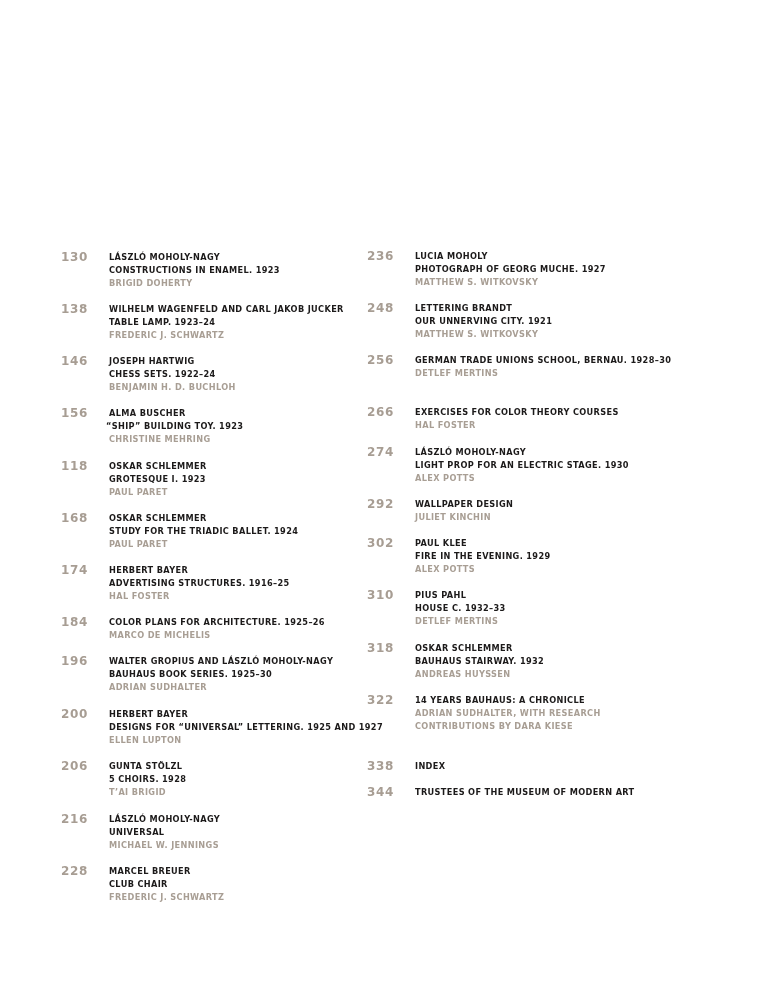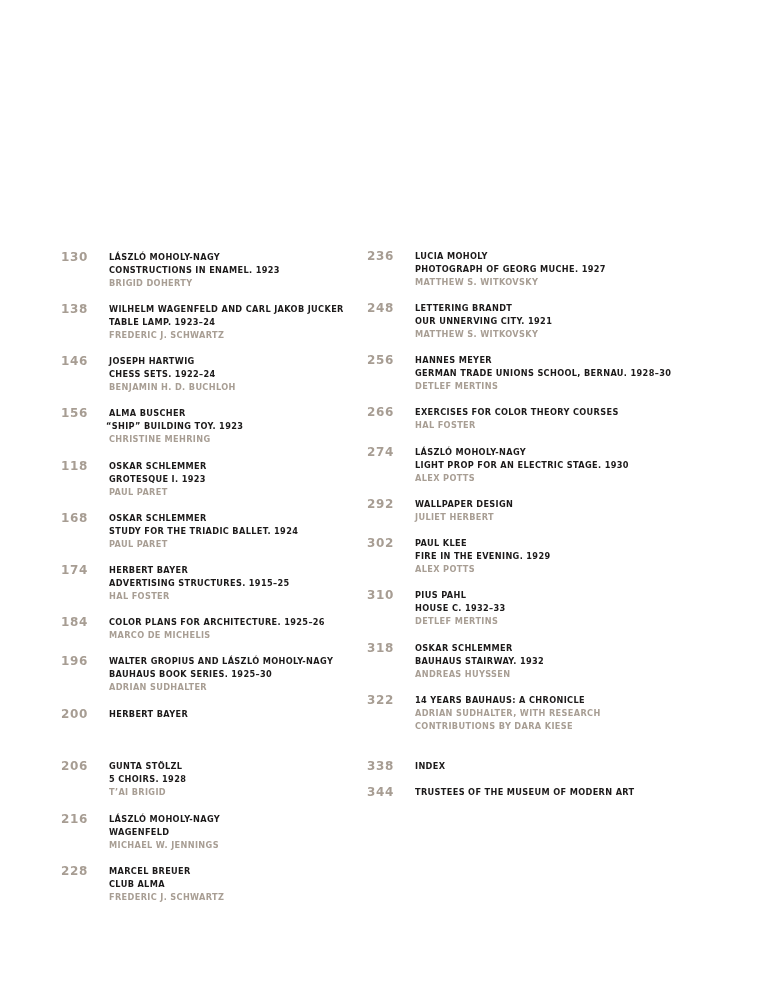--- a/index.html
+++ b/index.html
@@ -70,21 +70,21 @@
       <div class="lines">
         <span class="line">OSKAR SCHLEMMER</span>
         <span class="line">STUDY FOR THE TRIADIC BALLET. 1924</span>
         <span class="line author">PAUL PARET</span>
       </div>
     </div>
     <div class="entry" style="left: 61px; top: 564px;">
       <span class="num">174</span>
       <div class="lines">
         <span class="line">HERBERT BAYER</span>
-        <span class="line">ADVERTISING STRUCTURES. 1915–25</span>
+        <span class="line">ADVERTISING STRUCTURES. 1916–25</span>
         <span class="line author">HAL FOSTER</span>
       </div>
     </div>
     <div class="entry" style="left: 61px; top: 616px;">
       <span class="num">184</span>
       <div class="lines">
         <span class="line">COLOR PLANS FOR ARCHITECTURE. 1925–26</span>
         <span class="line author">MARCO DE MICHELIS</span>
       </div>
     </div>
@@ -93,43 +93,45 @@
       <div class="lines">
         <span class="line">WALTER GROPIUS AND LÁSZLÓ MOHOLY-NAGY</span>
         <span class="line">BAUHAUS BOOK SERIES. 1925–30</span>
         <span class="line author">ADRIAN SUDHALTER</span>
       </div>
     </div>
     <div class="entry" style="left: 61px; top: 708px;">
       <span class="num">200</span>
       <div class="lines">
         <span class="line">HERBERT BAYER</span>
+        <span class="line">DESIGNS FOR “UNIVERSAL” LETTERING. 1925 AND 1927</span>
+        <span class="line author">ELLEN LUPTON</span>
       </div>
     </div>
     <div class="entry" style="left: 61px; top: 760px;">
       <span class="num">206</span>
       <div class="lines">
         <span class="line">GUNTA STÖLZL</span>
         <span class="line">5 CHOIRS. 1928</span>
         <span class="line author">T’AI BRIGID</span>
       </div>
     </div>
     <div class="entry" style="left: 61px; top: 813px;">
       <span class="num">216</span>
       <div class="lines">
         <span class="line">LÁSZLÓ MOHOLY-NAGY</span>
-        <span class="line">WAGENFELD</span>
+        <span class="line">UNIVERSAL</span>
         <span class="line author">MICHAEL W. JENNINGS</span>
       </div>
     </div>
     <div class="entry" style="left: 61px; top: 865px;">
       <span class="num">228</span>
       <div class="lines">
         <span class="line">MARCEL BREUER</span>
-        <span class="line">CLUB ALMA</span>
+        <span class="line">CLUB CHAIR</span>
         <span class="line author">FREDERIC J. SCHWARTZ</span>
       </div>
     </div>
   </div>
 <div id="toc-right">
     <div class="entry" style="left: 367px; top: 250px;">
       <span class="num">236</span>
       <div class="lines">
         <span class="line">LUCIA MOHOLY</span>
         <span class="line">PHOTOGRAPH OF GEORG MUCHE. 1927</span>
@@ -140,21 +142,20 @@
       <span class="num">248</span>
       <div class="lines">
         <span class="line">LETTERING BRANDT</span>
         <span class="line">OUR UNNERVING CITY. 1921</span>
         <span class="line author">MATTHEW S. WITKOVSKY</span>
       </div>
     </div>
     <div class="entry" style="left: 367px; top: 354px;">
       <span class="num">256</span>
       <div class="lines">
-        <span class="line">HANNES MEYER</span>
         <span class="line">GERMAN TRADE UNIONS SCHOOL, BERNAU. 1928–30</span>
         <span class="line author">DETLEF MERTINS</span>
       </div>
     </div>
     <div class="entry" style="left: 367px; top: 406px;">
       <span class="num">266</span>
       <div class="lines">
         <span class="line">EXERCISES FOR COLOR THEORY COURSES</span>
         <span class="line author">HAL FOSTER</span>
       </div>
@@ -164,21 +165,21 @@
       <div class="lines">
         <span class="line">LÁSZLÓ MOHOLY-NAGY</span>
         <span class="line">LIGHT PROP FOR AN ELECTRIC STAGE. 1930</span>
         <span class="line author">ALEX POTTS</span>
       </div>
     </div>
     <div class="entry" style="left: 367px; top: 498px;">
       <span class="num">292</span>
       <div class="lines">
         <span class="line">WALLPAPER DESIGN</span>
-        <span class="line author">JULIET HERBERT</span>
+        <span class="line author">JULIET KINCHIN</span>
       </div>
     </div>
     <div class="entry" style="left: 367px; top: 537px;">
       <span class="num">302</span>
       <div class="lines">
         <span class="line">PAUL KLEE</span>
         <span class="line">FIRE IN THE EVENING. 1929</span>
         <span class="line author">ALEX POTTS</span>
       </div>
     </div>

